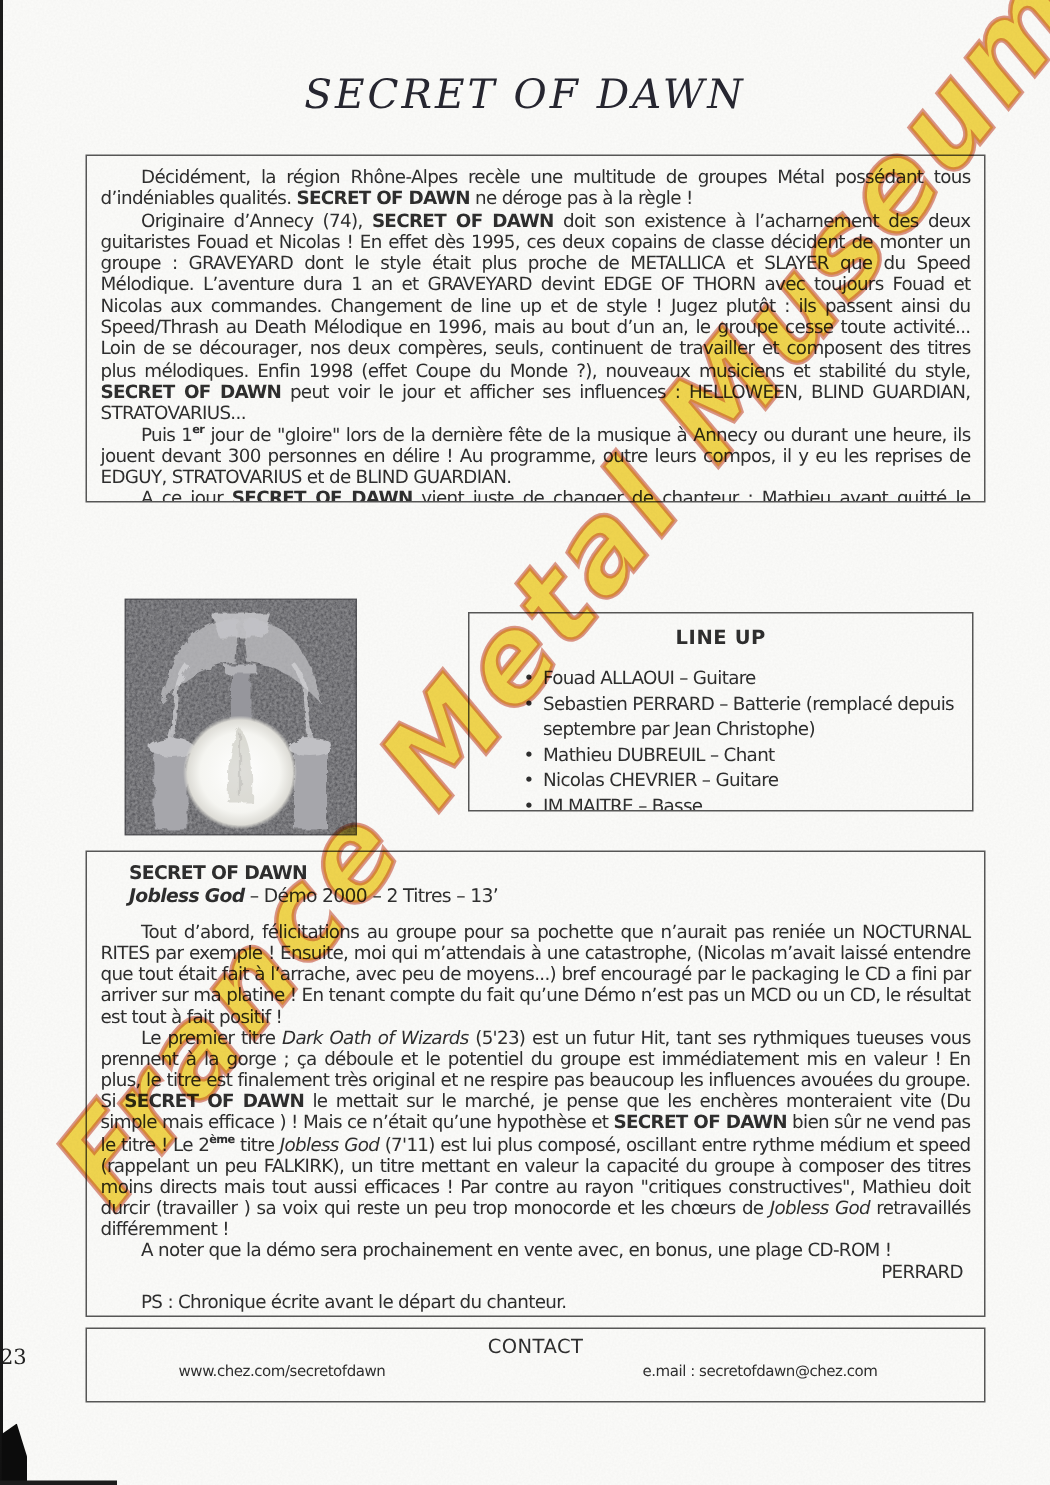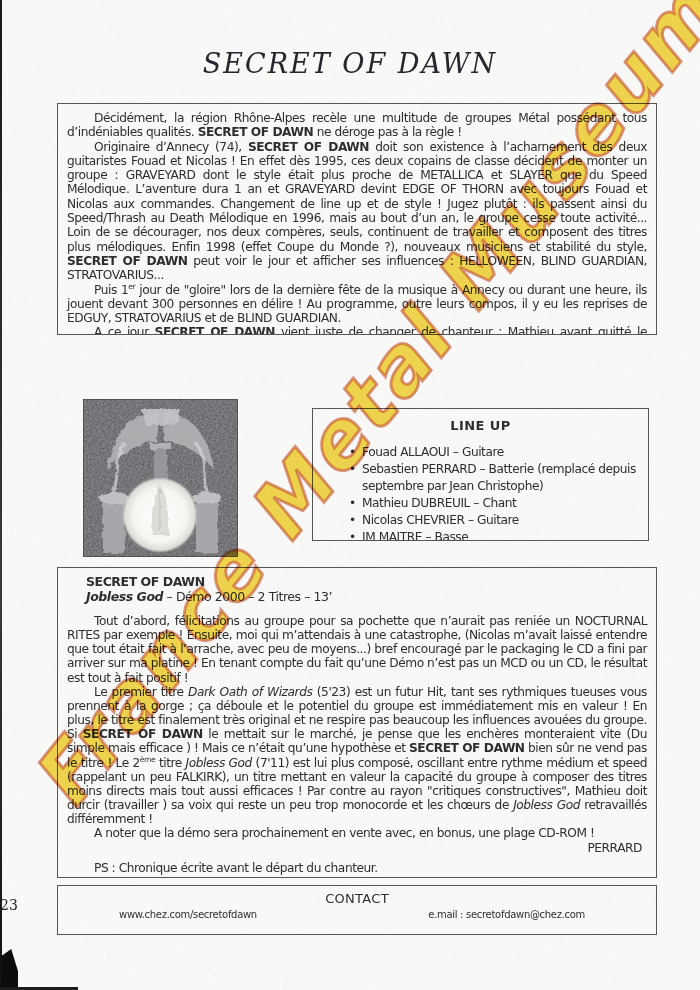--- a/index.html
+++ b/index.html
@@ -20,21 +20,21 @@
     position:absolute;top:48px;left:0;width:100%;text-align:center;
     font-family:"DejaVu Serif",serif;font-style:italic;font-size:27px;
     letter-spacing:2px;color:#262630;z-index:10;
   }
   
   .box{position:absolute;border:1px solid #565656;box-sizing:border-box;z-index:10;overflow:hidden;background:transparent;}
   .text{font-size:12.2px;line-height:14.3px;letter-spacing:-0.45px;text-align:justify;}
   .para{margin:0;text-indent:27px;}
   .b{font-weight:bold;}
   .i{font-style:italic;}
-  sup{font-size:.62em;line-height:0;vertical-align:super;}
+  sup{font-size:.62em;line-height:0;vertical-align:super;font-weight:bold;}
   
   .intro-box{left:57px;top:103px;width:600px;height:232px;padding:7px 9px;}
   
   .album{position:absolute;left:83px;top:399px;width:155px;height:158px;z-index:10;}
   
   .lineup-box{left:312px;top:408px;width:337px;height:133px;padding:9px 10px;}
   .lineup-title{margin:0;text-align:center;font-weight:bold;font-size:13px;letter-spacing:.4px;}
   .lineup-list{list-style:none;margin:11px 0 0;padding:0 0 0 26px;
     font-size:12.2px;line-height:17px;letter-spacing:-0.45px;text-align:left;}
   .lineup-list li{position:relative;padding-left:13px;}

